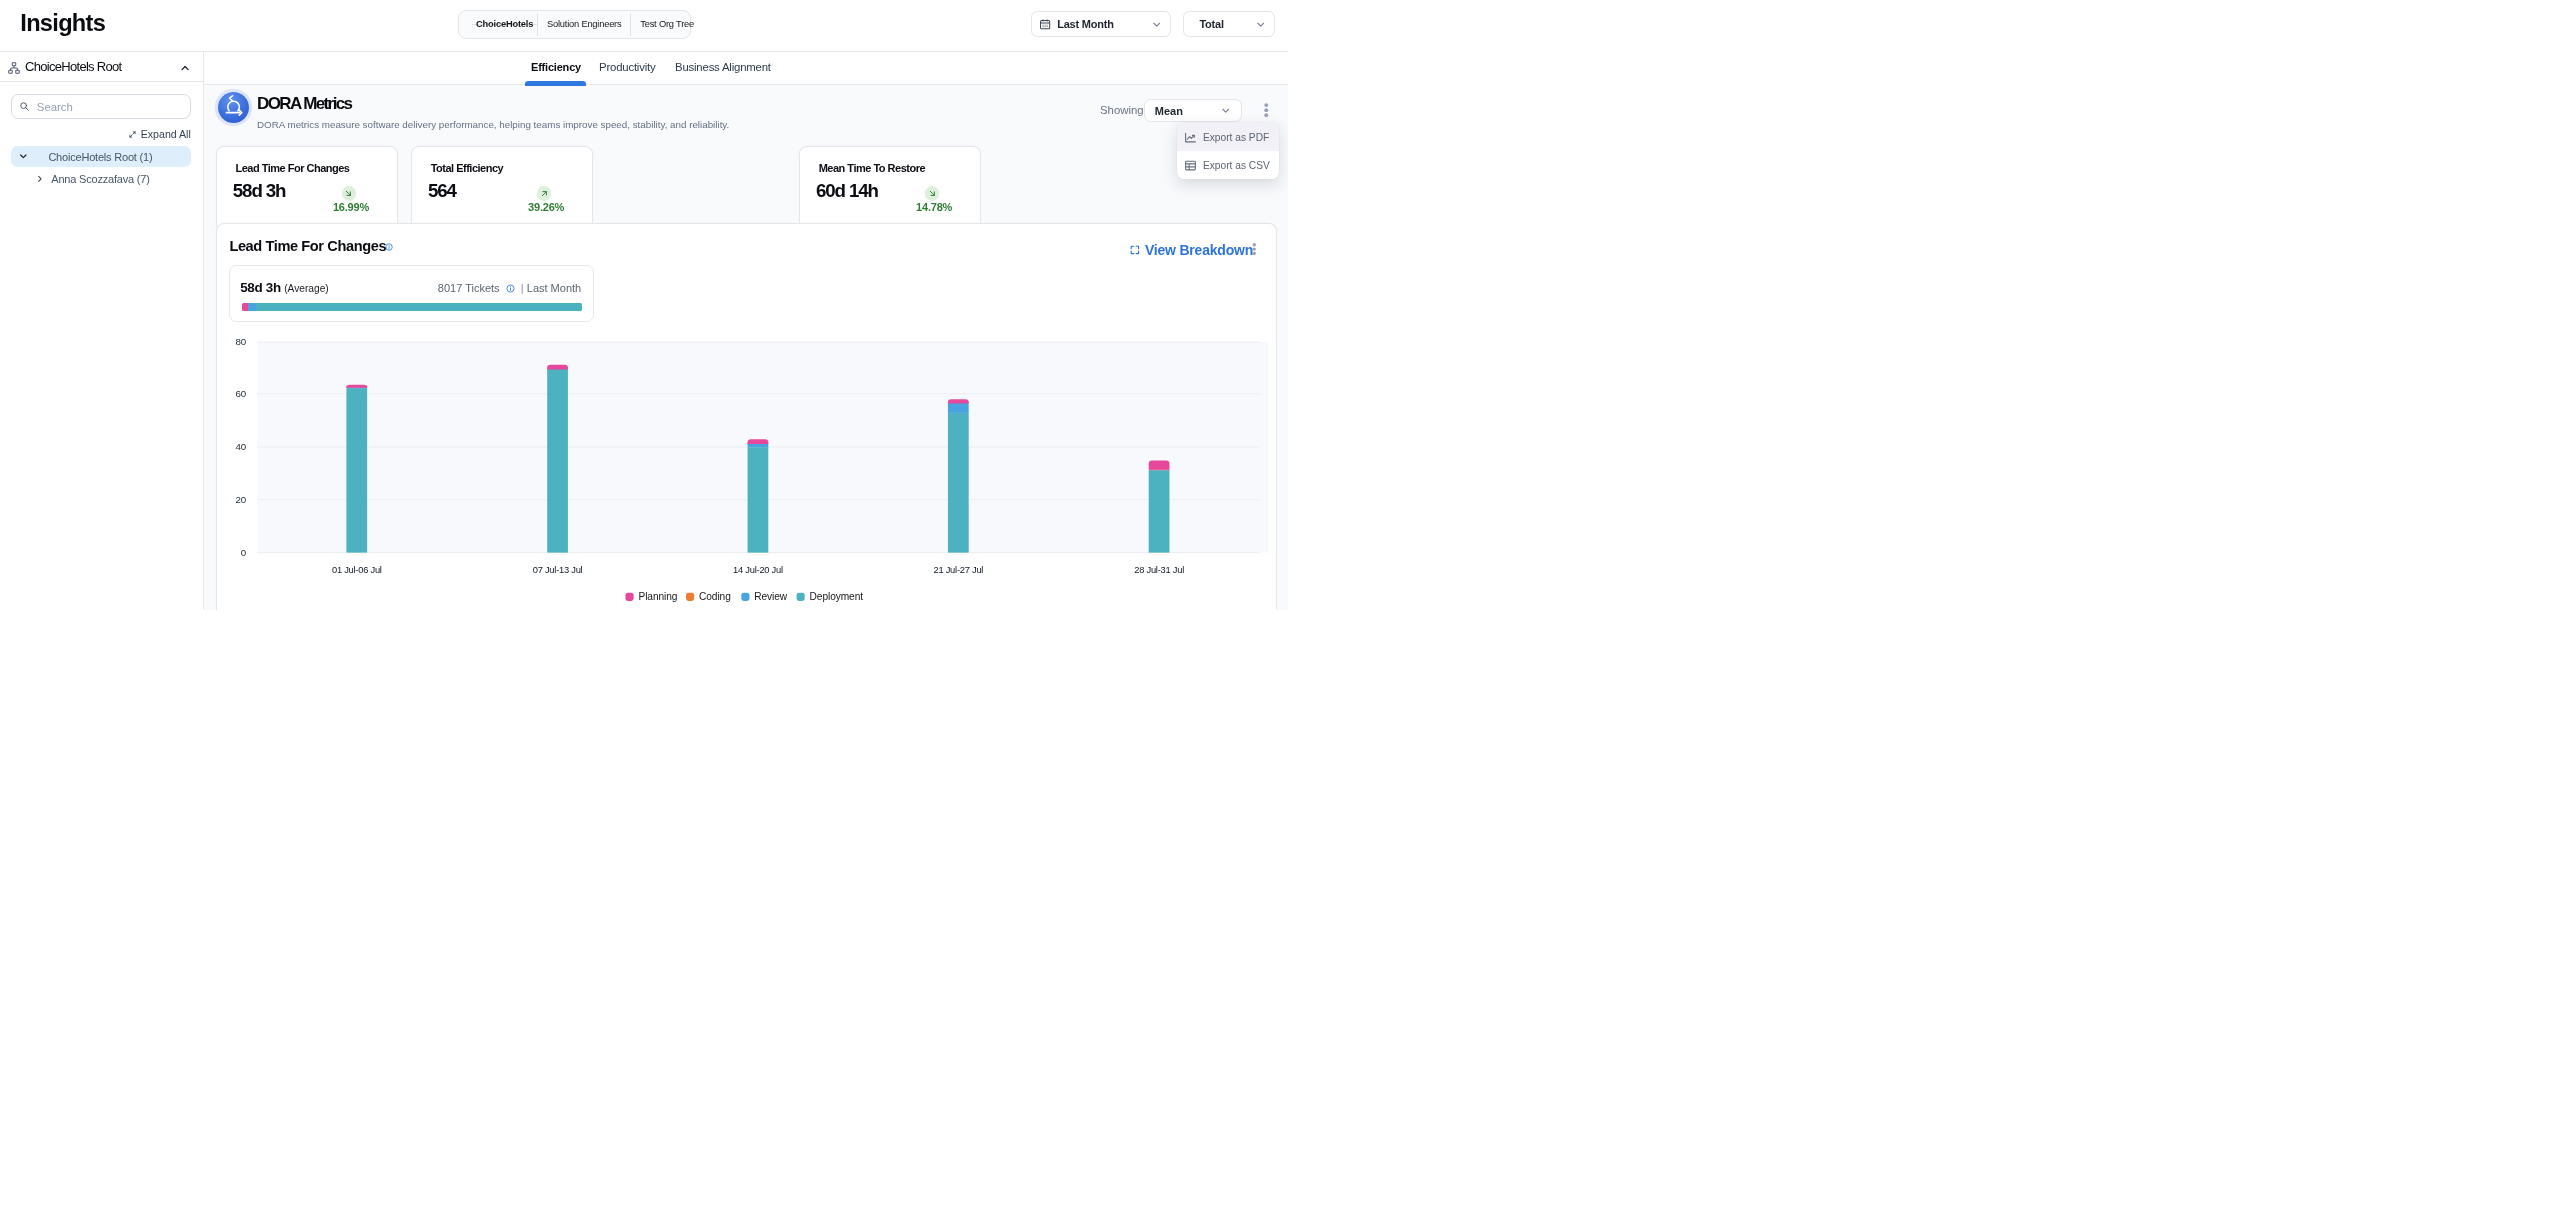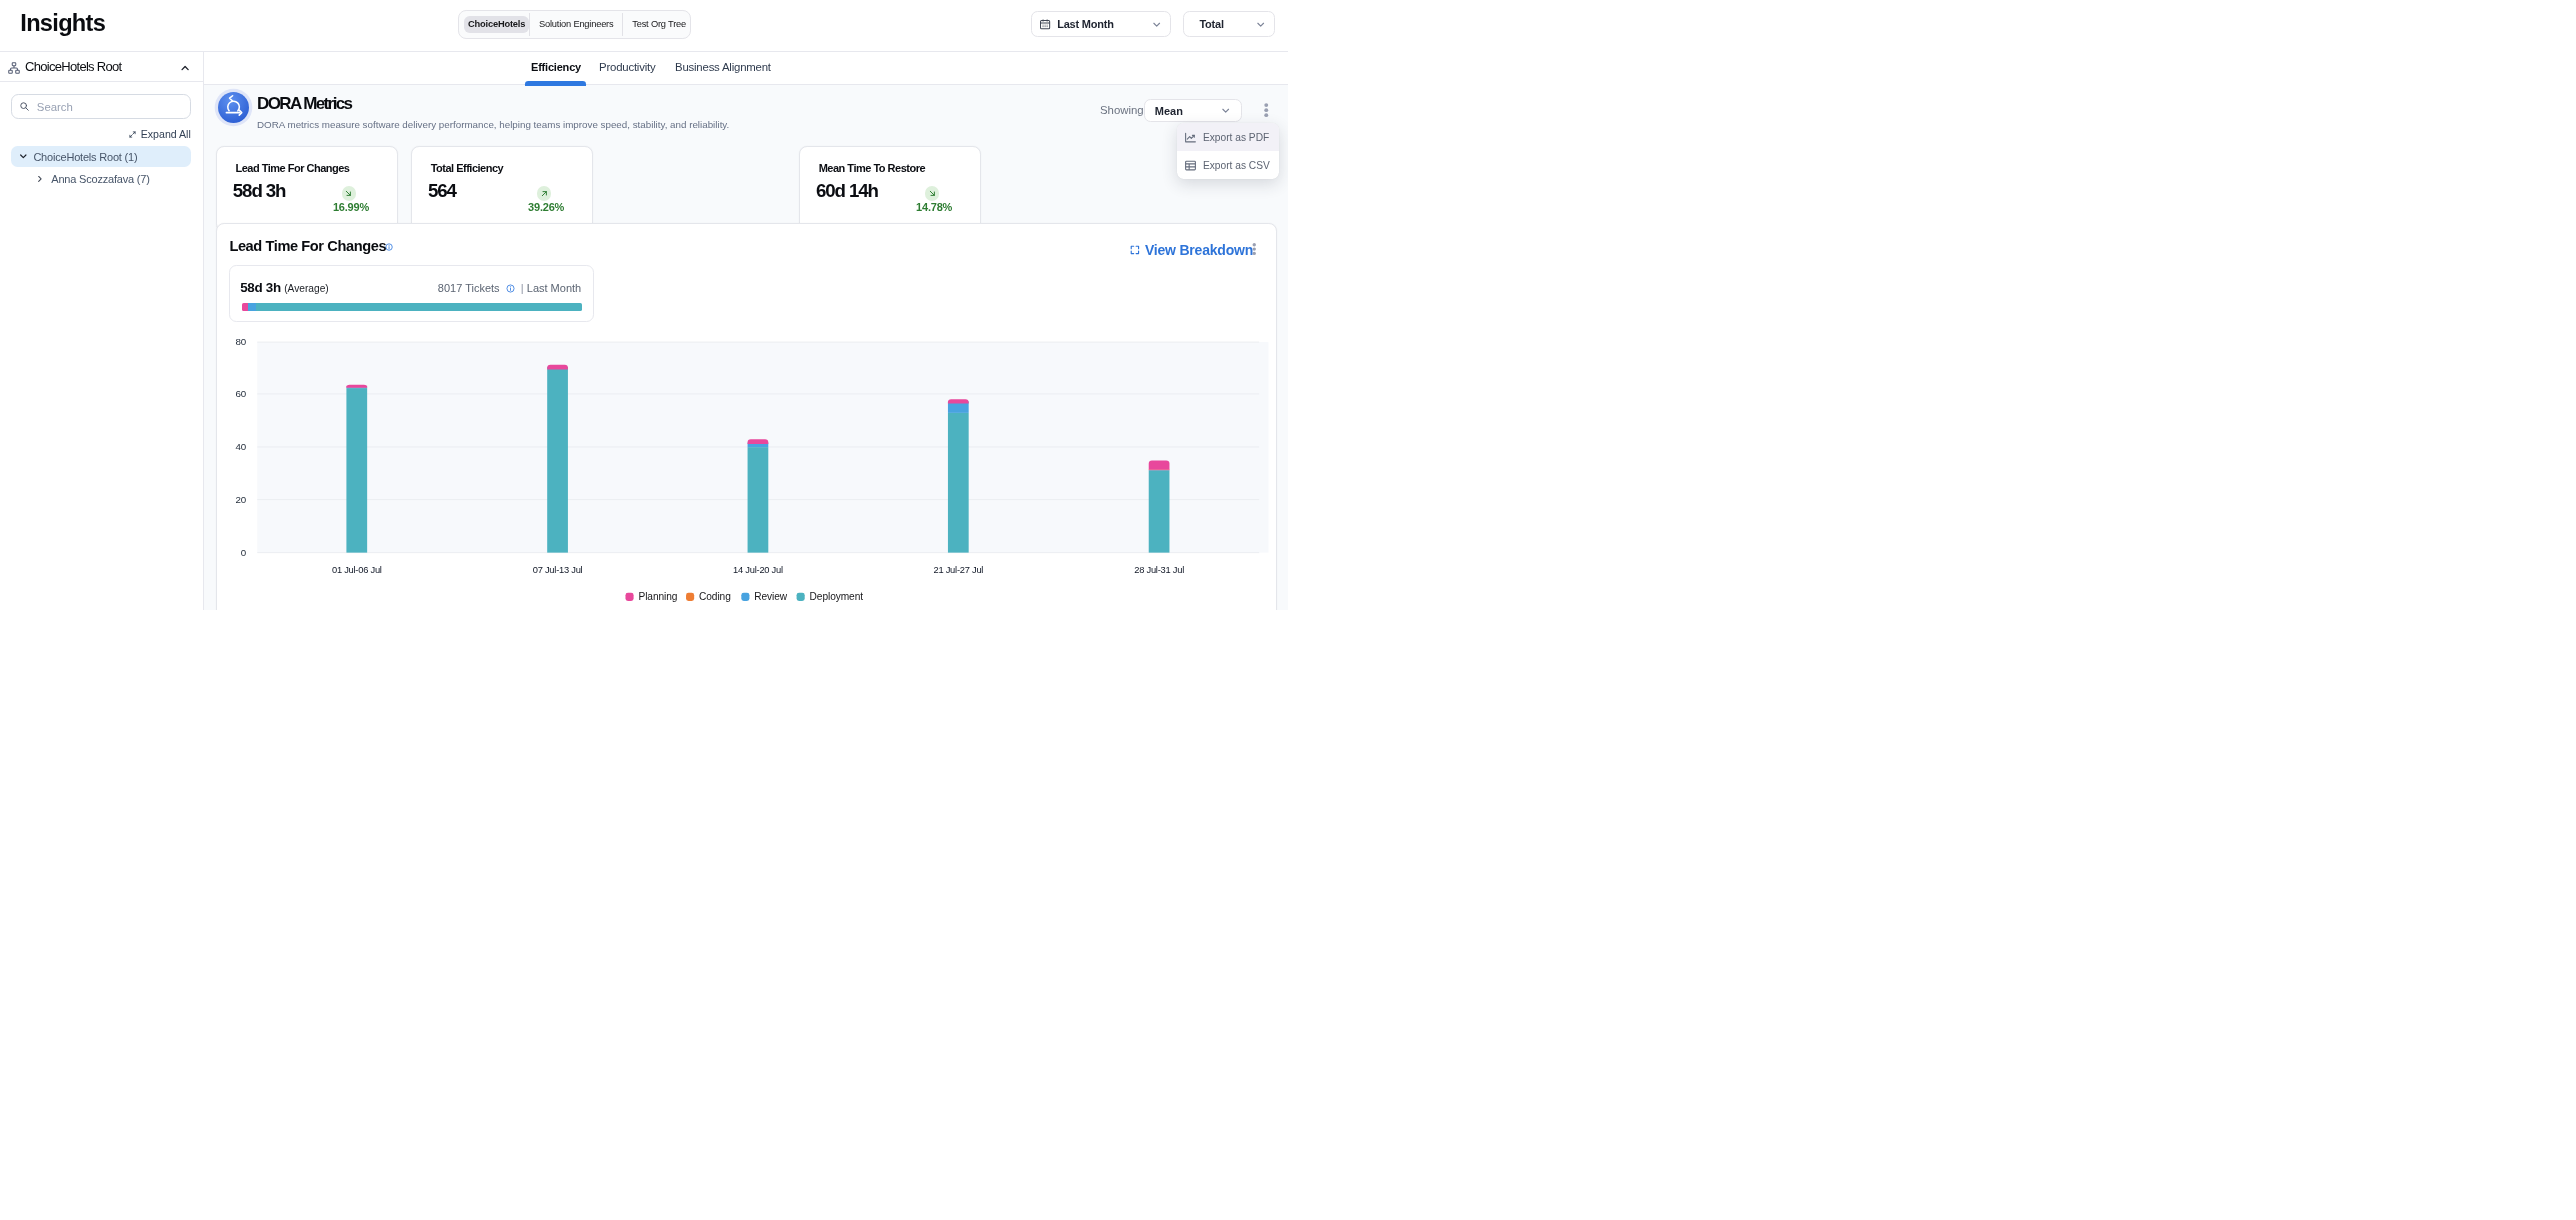--- a/index.html
+++ b/index.html
@@ -4,36 +4,36 @@
 <style>
   * { margin:0; padding:0; box-sizing:border-box; }
   html,body { width:1288px; height:610px; overflow:hidden; }
   body { font-family:"Liberation Sans", sans-serif; background:#fff; color:#111318; position:relative; }
 
   
   #tophdr { position:absolute; left:0; top:0; width:1288px; height:52px; background:#fff; border-bottom:0.8px solid #e7e8ee; z-index:5; }
   #tophdr h1 { position:absolute; left:20.3px; top:10.2px; font-size:23.6px; font-weight:bold; color:#0a0c10; letter-spacing:-0.7px; }
 
   
-  #seg { position:absolute; left:458px; top:9.8px; width:233px; height:29px; background:#fafbfc; border:0.8px solid #e4e4e9; border-radius:8.1px; display:flex; align-items:center; padding:5px; }
+  #seg { position:absolute; left:458px; top:9.8px; width:233px; height:29px; background:#fafbfc; border:0.8px solid #e4e4e9; border-radius:8.1px; display:flex; align-items:center; padding:13px; }
   #seg .opt { height:100%; display:flex; align-items:center; justify-content:center; font-size:9.3px; letter-spacing:-0.2px; color:#18181b; padding:0 9px; white-space:nowrap; }
   #seg .opt.active { background:#e2e2e8; border-radius:5.7px; font-weight:bold; padding:0 4.1px; }
   #seg .sep { flex:0 0 0.8px; width:0.8px; height:23.6px; background:#e2e2e7; }
 
   .select { position:absolute; top:11.4px; height:26px; background:#fff; border:0.8px solid #e4e4e9; border-radius:6.5px; display:flex; align-items:center; padding:0 8.1px; font-size:11px; letter-spacing:-0.2px; color:#1f2430; font-weight:bold; }
   .select .chev { margin-left:auto; }
 
   
   #sidebar { position:absolute; left:0; top:52px; width:204px; height:558px; background:#fff; border-right:0.8px solid #e7e8ee; z-index:4; }
   #sbhead { position:absolute; left:0; top:0; width:100%; height:30px; border-bottom:0.8px solid #e7e8ee; }
   #sbhead .ttl { position:absolute; left:25px; top:7.3px; font-size:13px; font-weight:normal; color:#0c0e12; letter-spacing:-0.7px; }
   #searchbox { position:absolute; left:11.4px; top:42px; width:180px; height:25px; border:0.8px solid #d6dbe3; border-radius:7.3px; display:flex; align-items:center; padding:0 6.5px; }
   #searchbox span { color:#98a1b3; font-size:11.4px; margin-left:7.3px; }
   #expand { position:absolute; right:12.2px; top:76px; display:flex; align-items:center; font-size:10.6px; color:#334155; }
-  .trow1 { position:absolute; left:11.4px; top:94px; width:180px; height:21px; background:#dfeefb; border-radius:6.5px; display:flex; align-items:center; }
+  .trow1 { position:absolute; left:11.4px; top:94px; width:180px; height:21px; background:#dfeefb; border-radius:6.5px; display:flex; align-items:center;gap:15px; }
   .trow1 span { font-size:11px; letter-spacing:-0.2px; color:#475569; margin-left:4.9px; }
   .trow2 { position:absolute; left:35px; top:116px; width:163px; height:21px; display:flex; align-items:center; }
   .trow2 span { font-size:11px; letter-spacing:-0.2px; color:#475569; margin-left:6.5px; }
 
   
   #main { position:absolute; left:204px; top:52px; width:1084px; height:558px; background:#f8fafc; }
   #tabbar { position:absolute; left:0; top:0; width:100%; height:33px; background:#fff; border-bottom:0.8px solid #e7e8ee; }
   .tab { position:absolute; top:8.5px; font-size:11.4px; letter-spacing:-0.2px; color:#2f3b4e; }
   #tab-eff { left:327px; color:#0b0d12; font-weight:bold; letter-spacing:-0.2px; font-size:11px; top:9px; }
   #tab-prod { left:395px; }

